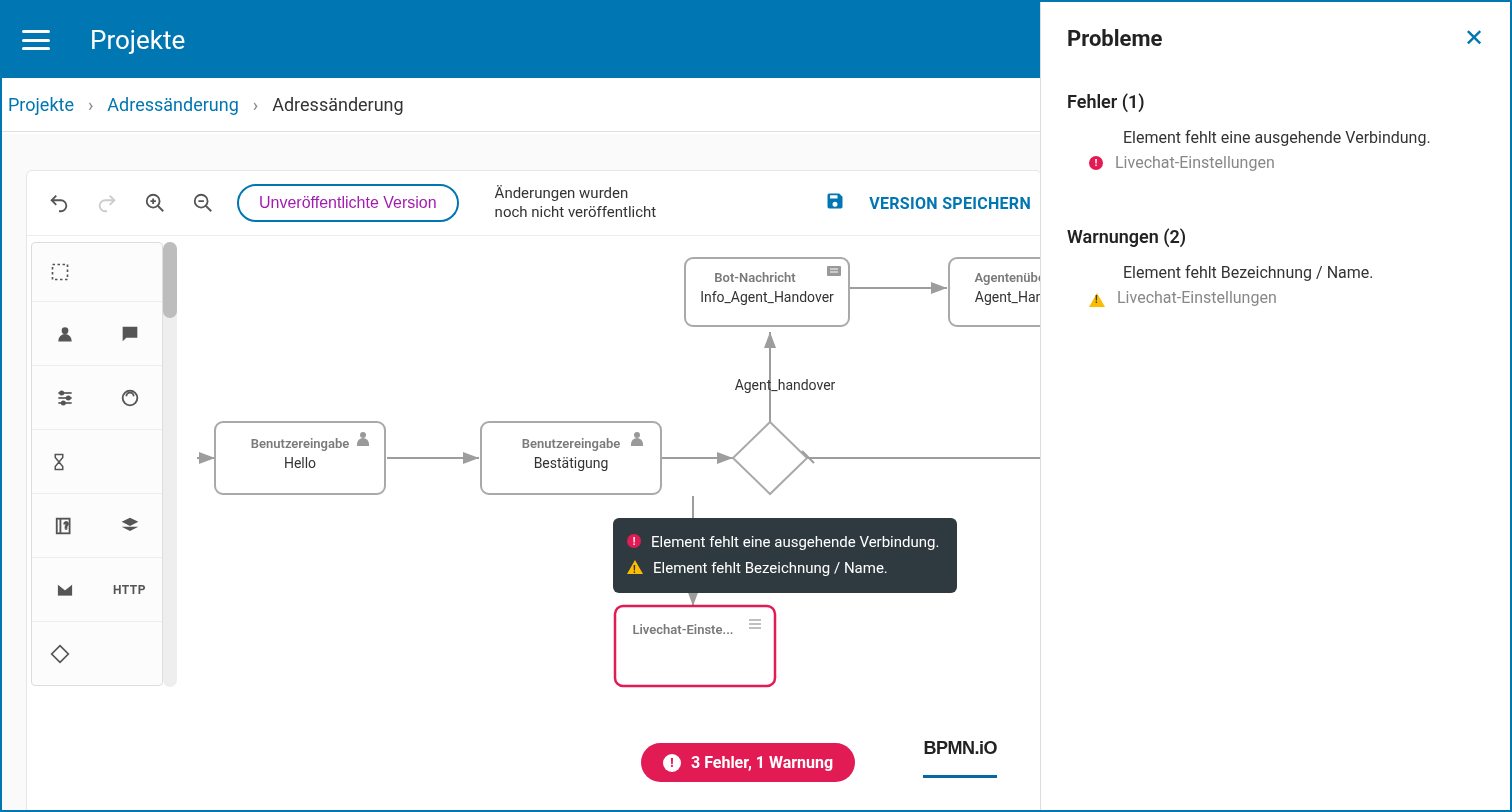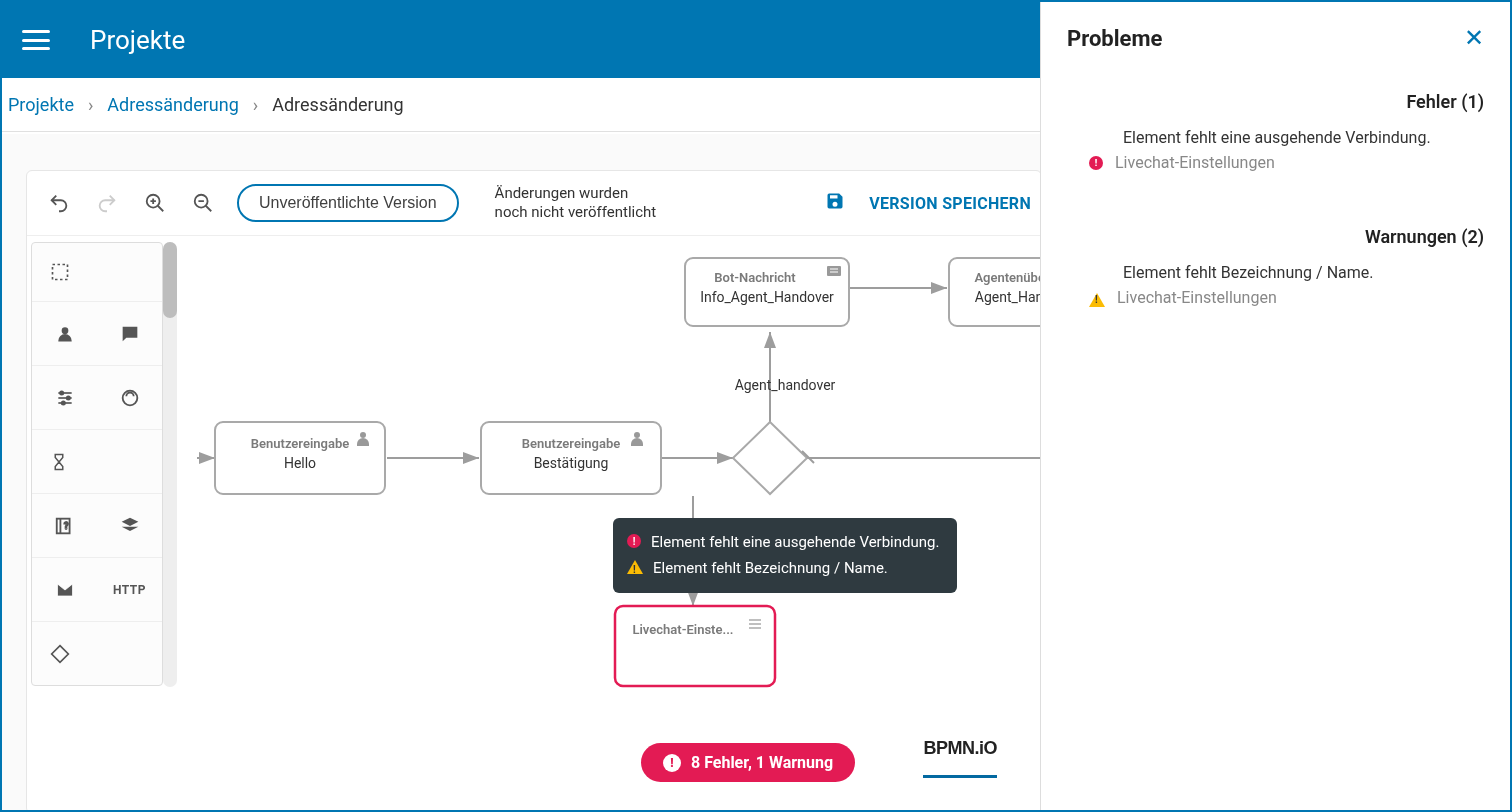--- a/index.html
+++ b/index.html
@@ -10,21 +10,21 @@
 .topbar-title { font-size: 26px; font-weight: 400; }
 .breadcrumb-bar { height: 54px; background: #fff; border-bottom: 1px solid #e0e0e0; display: flex; align-items: center; padding: 0 6px; font-size: 18px; }
 .breadcrumb-bar a { color: #0076b2; text-decoration: none; }
 .breadcrumb-bar .sep { color: #888; margin: 0 14px; }
 .breadcrumb-bar .current { color: #333; }
 .main-area { position: absolute; top: 132px; left: 0; right: 0; bottom: 0; background: #fafafa; padding: 36px 24px 0 24px; }
 .card { background: #fff; border: 1px solid #e6e6e6; border-radius: 6px; width: 1016px; height: 644px; position: relative; overflow: hidden; }
 .toolbar { display: flex; align-items: center; gap: 0; padding: 10px 10px 10px 8px; border-bottom: 1px solid #eee; }
 .tbtn { width: 48px; height: 44px; display: flex; align-items: center; justify-content: center; cursor: pointer; color: #555; border-radius: 4px; }
 .tbtn.disabled { color: #ccc; cursor: default; }
-.version-chip { border: 2px solid #0076b2; color: #404040; border-radius: 22px; padding: 8px 20px; font-size: 16px; font-weight: 500; margin-left: 10px; cursor: pointer; background: #fff; }
+.version-chip { border: 2px solid #0076b2; color: #a21caf; border-radius: 22px; padding: 8px 20px; font-size: 16px; font-weight: 500; margin-left: 10px; cursor: pointer; background: #fff; }
 .status-text { margin-left: 36px; font-size: 15px; color: #333; max-width: 170px; line-height: 1.3; }
 .save-version { margin-left: auto; display: flex; align-items: center; gap: 24px; color: #0076b2; font-weight: 700; font-size: 16px; letter-spacing: 0.3px; cursor: pointer; }
 .canvas-area { position: relative; height: 562px; background: #fff; }
 .palette { position: absolute; left: 4px; top: 6px; width: 132px; background: #fcfcfc; border: 1px solid #ddd; border-radius: 4px; display: flex; flex-direction: column; }
 .palette-row { display: flex; height: 64px; border-top: 1px solid #eee; }
 .palette-row:first-child { border-top: none; height: 58px; }
 .palette-cell { flex: 1; display: flex; align-items: center; justify-content: center; color: #555; cursor: pointer; font-size: 20px; }
 .palette-cell.text-btn { font-size: 12px; font-weight: 700; letter-spacing: 0.5px; }
 .palette-scroll { position: absolute; top: 6px; left: 136px; width: 14px; height: 445px; background: #eee; border-radius: 7px; }
 .palette-thumb { position: absolute; top: 0; left: 0; width: 14px; height: 76px; background: #bdbdbd; border-radius: 7px; }
@@ -41,21 +41,21 @@
 .err-ico { width: 14px; height: 14px; border-radius: 50%; background: #e31b54; display: inline-flex; align-items: center; justify-content: center; color: #fff; font-size: 10px; font-weight: 700; flex-shrink: 0; margin-top: 4px; }
 .warn-ico { width: 0; height: 0; border-left: 8px solid transparent; border-right: 8px solid transparent; border-bottom: 14px solid #fbbc04; display: inline-block; position: relative; flex-shrink: 0; margin-top: 4px; }
 .warn-ico::after { content: "!"; position: absolute; top: 1px; left: -2px; font-size: 10px; color: #333; font-weight: 700; }
 .status-pill { position: absolute; left: 614px; bottom: 16px; background: #e31b54; color: #fff; border-radius: 22px; padding: 10px 22px; font-size: 16px; font-weight: 700; display: flex; align-items: center; gap: 10px; cursor: pointer; }
 .status-pill .picon { width: 18px; height: 18px; border-radius: 50%; background: #fff; color: #e31b54; display: flex; align-items: center; justify-content: center; font-size: 12px; font-weight: 900; }
 .bpmn-logo { position: absolute; right: 44px; bottom: 20px; font-family: Arial, sans-serif; font-weight: 900; font-size: 18px; letter-spacing: -0.5px; color: #222; border-bottom: 3px solid #0369a1; padding-bottom: 16px; }
 .side-panel { position: absolute; top: 0; right: 0; width: 470px; height: 100%; background: #fff; border-left: 1px solid #ddd; padding: 24px 26px; z-index: 10; }
 .side-panel-head { display: flex; justify-content: space-between; align-items: flex-start; margin-bottom: 40px; }
 .side-panel-title { font-size: 22px; font-weight: 700; color: #222; }
 .close-x { font-size: 24px; color: #0076b2; cursor: pointer; font-weight: 400; line-height: 1; }
-.section-head { font-size: 18px; font-weight: 600; color: #222; margin-bottom: 16px; text-align: right; }
+.section-head { font-size: 18px; font-weight: 600; color: #222; margin-bottom: 16px; }
 .issue-row { margin-bottom: 10px; padding-left: 22px; }
 .issue-msg { font-size: 16px; color: #333; margin-bottom: 6px; }
 .issue-src { display: flex; align-items: center; gap: 12px; font-size: 16px; color: #888; }
 .err-dot { width: 14px; height: 14px; border-radius: 50%; background: #e31b54; display: inline-flex; align-items: center; justify-content: center; color: #fff; font-size: 9px; font-weight: 900; flex-shrink: 0; }
 .section-gap { height: 44px; }
 </style>
 </head>
 <body>
 
 <div class="topbar">
@@ -261,21 +261,21 @@
           <span>Element fehlt eine ausgehende Verbindung.</span>
         </div>
         <div class="trow">
           <span class="warn-ico"></span>
           <span>Element fehlt Bezeichnung / Name.</span>
         </div>
       </div>
 
       <div class="status-pill">
         <span class="picon">!</span>
-        <span>8 Fehler, 1 Warnung</span>
+        <span>3 Fehler, 1 Warnung</span>
       </div>
 
       <div class="bpmn-logo">BPMN.iO</div>
     </div>
   </div>
 </div>
 
 <div class="side-panel">
   <div class="side-panel-head">
     <div class="side-panel-title">Probleme</div>

